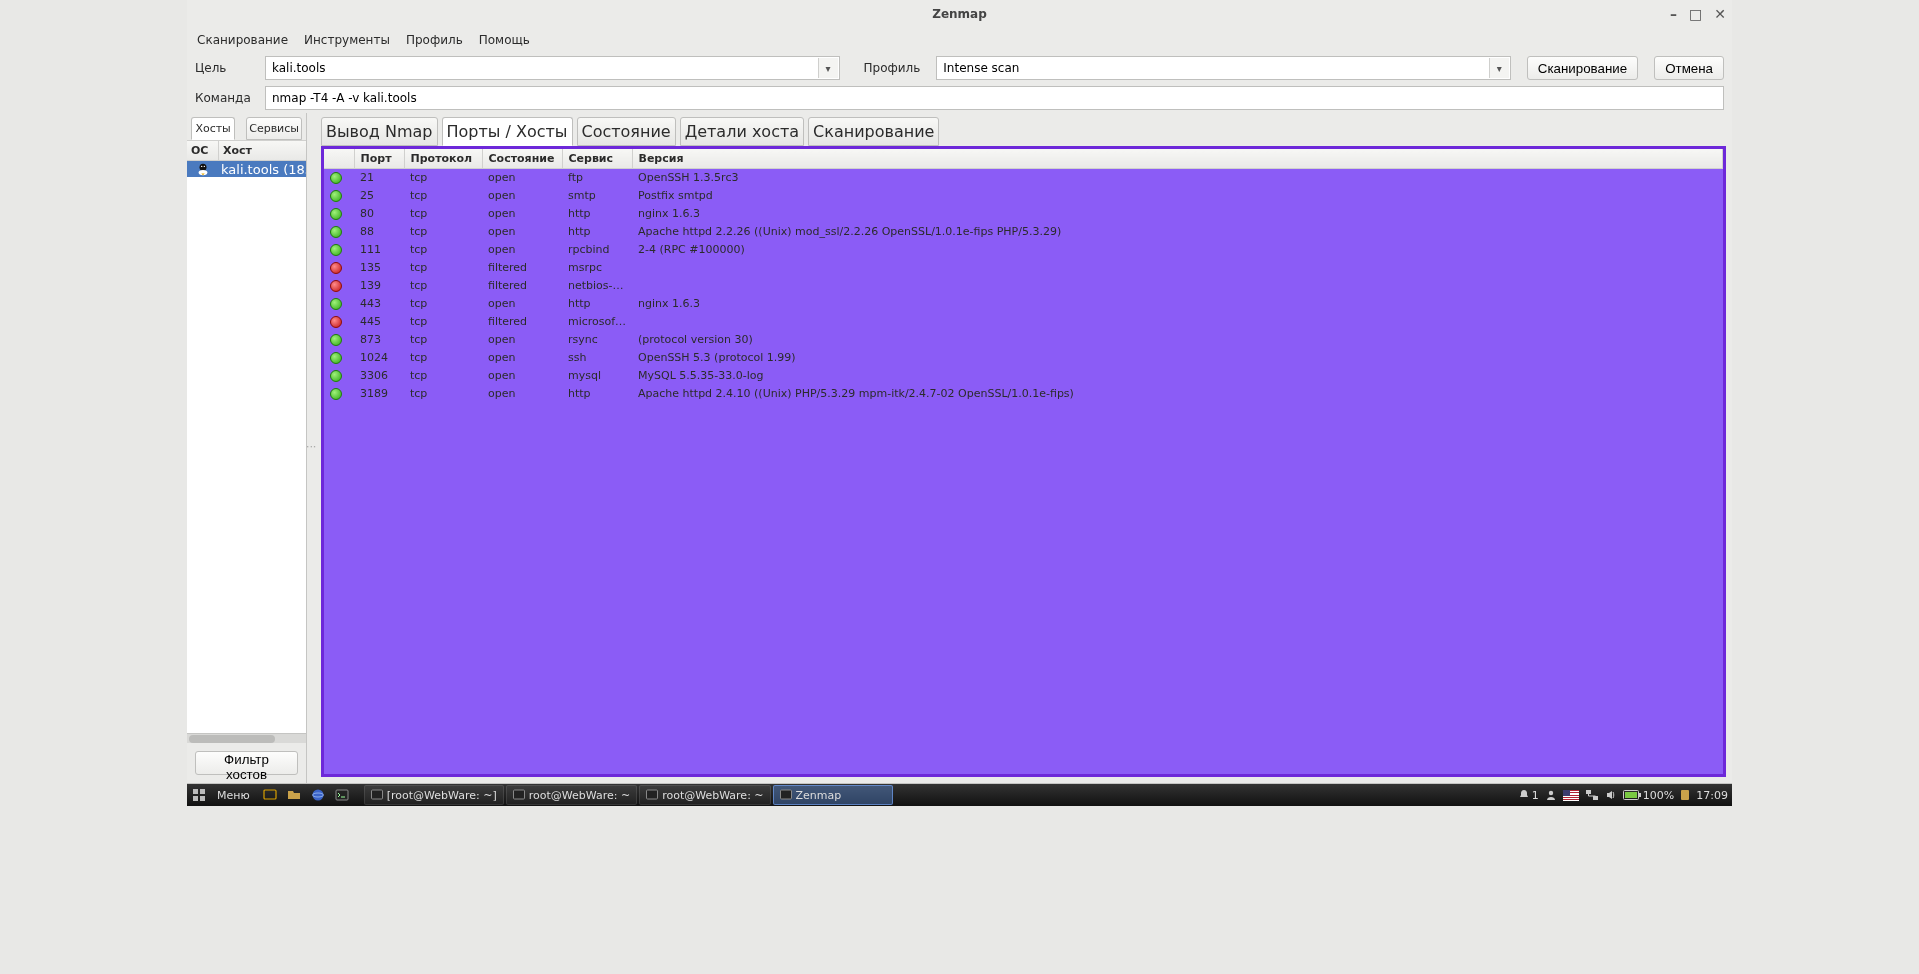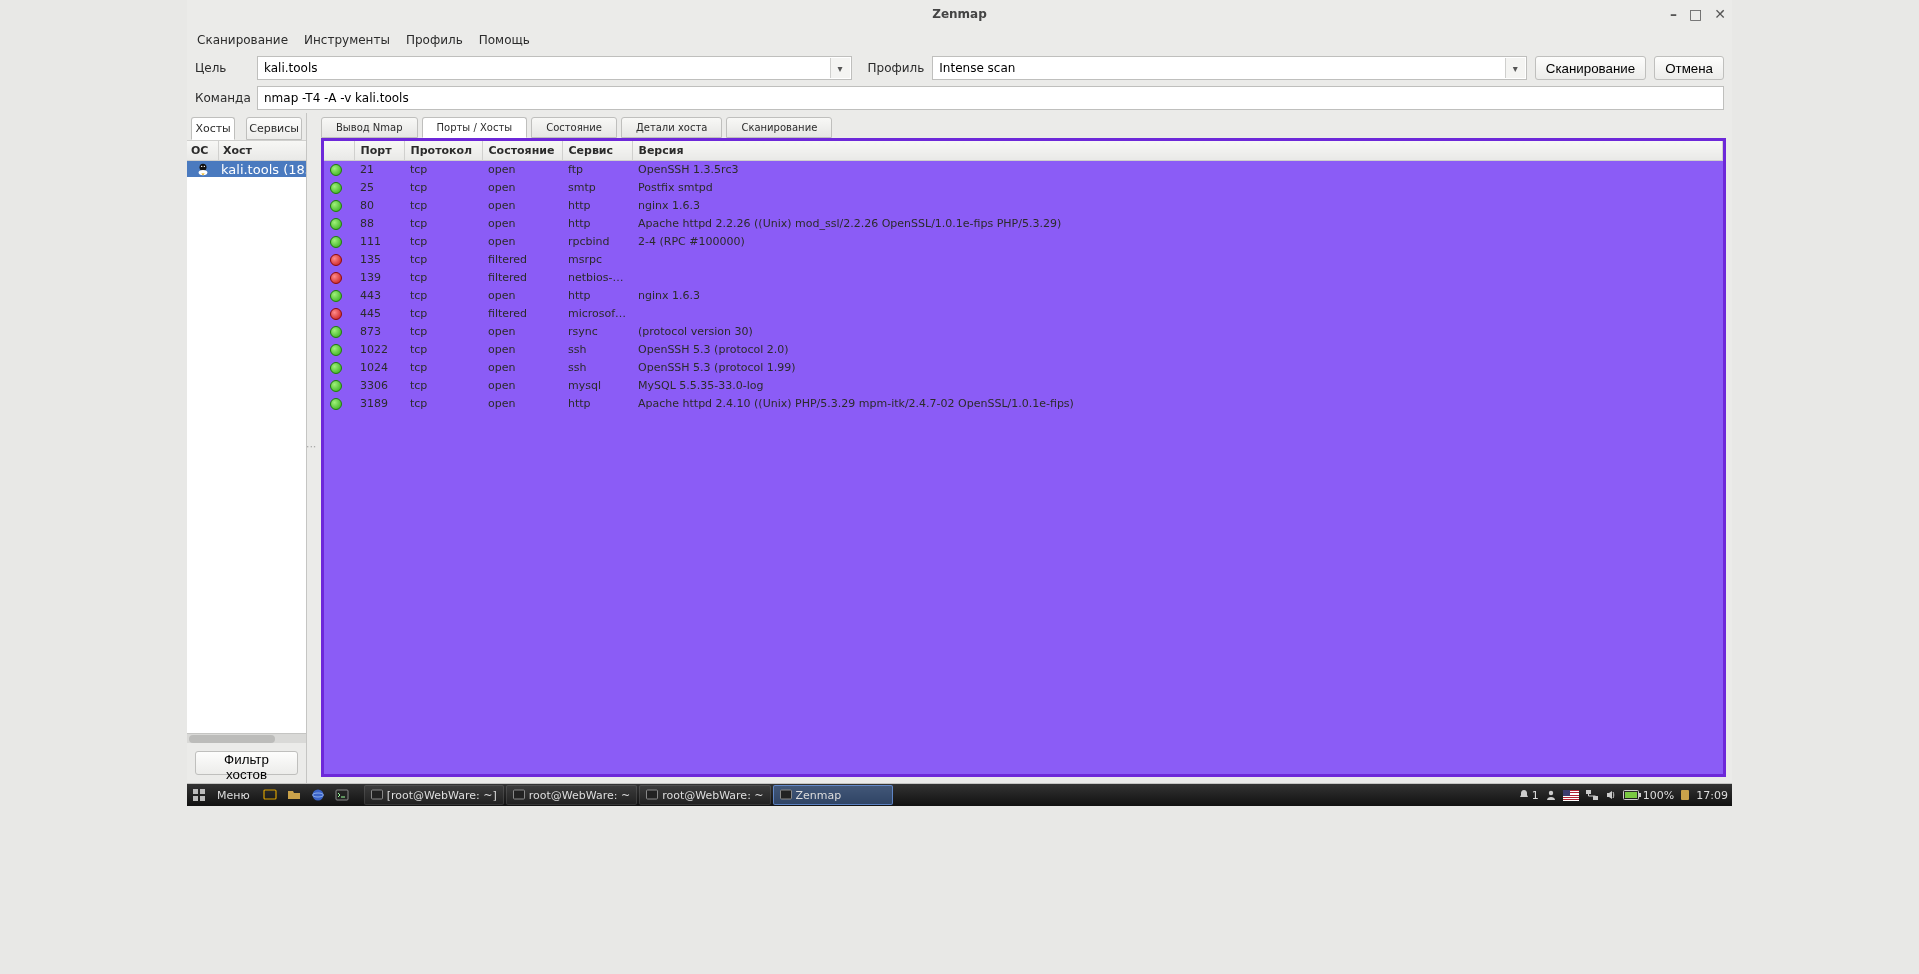--- a/index.html
+++ b/index.html
@@ -3,21 +3,21 @@
 <meta charset="utf-8">
 <style>
   * { box-sizing: border-box; }
   html, body { margin: 0; padding: 0; height: 100%; font-family: "DejaVu Sans", "Liberation Sans", Arial, sans-serif; font-size: 12px; color: #2b2b2b; background: #e8e8e6; }
   .window { width: 1545px; height: 784px; margin: 0 auto; display: flex; flex-direction: column; background: #ebebe9; border-bottom: 1px solid #c5c5c3; }
   .titlebar { height: 28px; line-height: 28px; text-align: center; position: relative; font-weight: bold; color: #444; }
   .titlebar .controls { position: absolute; right: 6px; top: 0; display: flex; gap: 12px; font-size: 14px; color: #555; }
   .titlebar .controls span { cursor: default; }
   .menubar { display: flex; gap: 12px; padding: 3px 8px; border-bottom: 1px solid transparent; }
   .menubar .menuitem { padding: 2px 2px; cursor: default; }
-  .row-controls { display: flex; align-items: center; gap: 8px; padding: 3px 8px; }
+  .row-controls { display: flex; align-items: center; gap: 16px; padding: 3px 8px; }
   .row-controls label { min-width: 54px; }
   .combo { flex: 1; position: relative; }
   .combo input { width: 100%; height: 24px; padding: 2px 24px 2px 6px; border: 1px solid #bfbfbd; background: #fff; font: inherit; }
   .combo .arrow { position: absolute; right: 2px; top: 2px; width: 20px; height: 20px; border-left: 1px solid #cfcfcd; display: flex; align-items: center; justify-content: center; font-size: 10px; color: #555; background: #f4f4f2; }
   .btn { height: 24px; padding: 0 10px; border: 1px solid #bfbfbd; background: linear-gradient(#fdfdfc,#ececea); cursor: default; border-radius: 3px; }
   .cmd-input { width: 100%; height: 24px; padding: 2px 6px; border: 1px solid #bfbfbd; background: #fff; font: inherit; }
   .body { flex: 1; display: flex; min-height: 0; }
   .left-pane { width: 120px; display: flex; flex-direction: column; border-right: 1px solid #c5c5c3; background: #ebebe9; }
   .left-tabs { display: flex; padding: 4px 4px 0 4px; gap: 11px; }
   .ltab { flex: 1; text-align: center; padding: 4px 2px; border: 1px solid #bfbfbd; background: linear-gradient(#fdfdfc,#ececea); border-radius: 3px 3px 0 0; font-size: 11px; cursor: default; }
@@ -28,21 +28,21 @@
   .host-list { flex: 1; overflow: hidden; background: #fff; position: relative; }
   .host-row { display: flex; align-items: center; height: 16px; background: #4a7abf; color: #fff; font-size: 13px; white-space: nowrap; overflow: hidden; }
   .host-row .os-ic { width: 32px; display: flex; align-items: center; justify-content: center; }
   .host-row .os-ic svg { width: 14px; height: 14px; }
   .host-row .hname { flex: 1; padding: 0 2px; overflow: hidden; text-overflow: clip; }
   .left-scroll { height: 10px; background: #d9d9d7; border-top: 1px solid #c5c5c3; position: relative; }
   .left-scroll .thumb { position: absolute; left: 2px; top: 1px; width: 86px; height: 8px; background: #bcbcba; border-radius: 4px; }
   .filter-btn { margin: 8px; }
   .right-pane { flex: 1; display: flex; flex-direction: column; min-width: 0; }
   .right-tabs { display: flex; padding: 4px 6px 0 6px; gap: 4px; }
-  .rtab { padding: 4px 14px; border: 1px solid #bfbfbd; background: linear-gradient(#f8f8f6,#e6e6e4); border-radius: 3px 3px 0 0; font-size: 10px; cursor: default; }
+  .rtab { padding: 4px 4px; border: 1px solid #bfbfbd; background: linear-gradient(#f8f8f6,#e6e6e4); border-radius: 3px 3px 0 0; font-size: 16px; cursor: default; }
   .rtab.active { background: #fff; border-bottom-color: #fff; }
   .table-wrap { flex: 1; margin: 0 6px 6px 6px; border: 3px solid #6d28d9; background: #8b5cf6; overflow: auto; }
   table.ports { width: 100%; border-collapse: collapse; table-layout: fixed; }
   table.ports th { text-align: left; font-weight: bold; font-size: 11px; padding: 3px 6px; background: linear-gradient(#f7f7f5,#e9e9e7); border-bottom: 1px solid #d0d0ce; border-right: 1px solid #d0d0ce; }
   table.ports td { padding: 2px 6px; font-size: 11px; border-bottom: 1px solid transparent; white-space: nowrap; overflow: hidden; text-overflow: ellipsis; }
   .dot { width: 12px; height: 12px; border-radius: 50%; display: inline-block; vertical-align: middle; }
   .dot.open { background: radial-gradient(circle at 35% 35%, #9ff07a, #2eaa14); border: 1px solid #1f7a0e; }
   .dot.filtered { background: radial-gradient(circle at 35% 35%, #ff8a8a, #c21313); border: 1px solid #8a0d0d; }
   
   .c-dot { width: 30px; }
@@ -247,28 +247,20 @@
               <tr>
                 <td><span class="dot open"></span></td>
                 <td>873</td>
                 <td>tcp</td>
                 <td>open</td>
                 <td>rsync</td>
                 <td>(protocol version 30)</td>
               </tr>
               <tr>
                 <td><span class="dot open"></span></td>
-                <td>1022</td>
-                <td>tcp</td>
-                <td>open</td>
-                <td>ssh</td>
-                <td>OpenSSH 5.3 (protocol 2.0)</td>
-              </tr>
-              <tr>
-                <td><span class="dot open"></span></td>
                 <td>1024</td>
                 <td>tcp</td>
                 <td>open</td>
                 <td>ssh</td>
                 <td>OpenSSH 5.3 (protocol 1.99)</td>
               </tr>
               <tr>
                 <td><span class="dot open"></span></td>
                 <td>3306</td>
                 <td>tcp</td>

